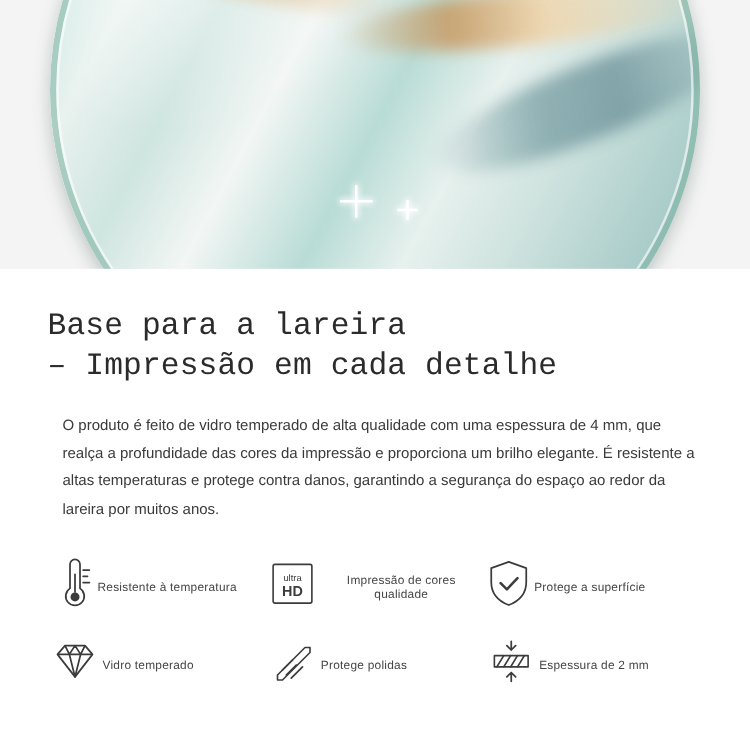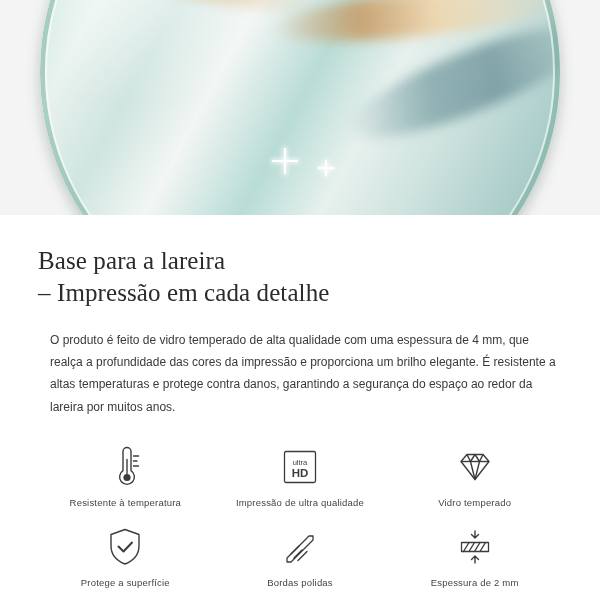--- a/index.html
+++ b/index.html
@@ -137,21 +137,21 @@
   .sp1 { left: 272px; top: 148px; }
   .sp2 { left: 318px; top: 160px; width: 16px; height: 16px; }
   .sp2::before { width: 16px; }
   .sp2::after { height: 16px; }
 
   
   .content {
     padding: 0 38px;
   }
   .headline {
-    font-family: Liberation Serif, serif;
+    font-family: Liberation Mono, monospace;
     font-size: 25px;
     line-height: 1.28;
     color: #2b2b2b;
     font-weight: 400;
     margin: 30px 0 16px 0;
     letter-spacing: 0.1px;
   }
   .headline .line2 { display: block; }
   .paragraph {
     margin: 20px 0 0 12px;
@@ -163,21 +163,21 @@
 
   
   .features {
     margin-top: 26px;
     display: grid;
     grid-template-columns: repeat(3, 1fr);
     row-gap: 16px;
   }
   .feature {
     display: flex;
-    flex-direction: column;
+    flex-direction: row;
     align-items: center;
     justify-content: flex-start;
     text-align: center;
   }
   .feature-icon {
     height: 46px;
     display: flex;
     align-items: center;
     justify-content: center;
   }
@@ -233,53 +233,53 @@
       </div>
 
       <div class="feature">
         <div class="feature-icon">
           <svg width="42" height="42" viewBox="0 0 42 42" fill="none" stroke="#3c3c3c" stroke-width="1.3">
             <rect x="5.5" y="5.5" width="31" height="31" rx="1.5"></rect>
             <text x="21" y="19" text-anchor="middle" font-family="Liberation Sans, sans-serif" font-size="7.5" fill="#3c3c3c" stroke="none">ultra</text>
             <text x="21" y="31" text-anchor="middle" font-family="Liberation Sans, sans-serif" font-size="11.5" font-weight="bold" fill="#3c3c3c" stroke="none">HD</text>
           </svg>
         </div>
-        <div class="feature-label">Impressão de ultra qualidade</div>
+        <div class="feature-label">Impressão de cores qualidade</div>
+      </div>
+
+      <div class="feature">
+        <div class="feature-icon">
+          <svg width="40" height="44" viewBox="0 0 40 44" fill="none" stroke="#3c3c3c" stroke-width="1.4" stroke-linejoin="round">
+            <path d="M20 4.5 34 9.5v11.2c0 9.1-5.8 15.1-14 18.3-8.2-3.2-14-9.2-14-18.3V9.5z"></path>
+            <path d="M13.5 21.5 18.5 26.5 27 17.5" stroke-width="2" stroke-linecap="round"></path>
+          </svg>
+        </div>
+        <div class="feature-label">Protege a superfície</div>
       </div>
 
       <div class="feature">
         <div class="feature-icon">
           <svg width="44" height="40" viewBox="0 0 44 40" fill="none" stroke="#3c3c3c" stroke-width="1.4" stroke-linejoin="round">
             <path d="M8 14.5 14 7.5h16l6 7-14 18z"></path>
             <path d="M8 14.5h28"></path>
             <path d="M14 7.5 17.5 14.5 22 7.5 26.5 14.5 30 7.5"></path>
             <path d="M17.5 14.5 22 32.5 26.5 14.5"></path>
           </svg>
         </div>
         <div class="feature-label">Vidro temperado</div>
       </div>
 
       <div class="feature">
         <div class="feature-icon">
-          <svg width="40" height="44" viewBox="0 0 40 44" fill="none" stroke="#3c3c3c" stroke-width="1.4" stroke-linejoin="round">
-            <path d="M20 4.5 34 9.5v11.2c0 9.1-5.8 15.1-14 18.3-8.2-3.2-14-9.2-14-18.3V9.5z"></path>
-            <path d="M13.5 21.5 18.5 26.5 27 17.5" stroke-width="2" stroke-linecap="round"></path>
-          </svg>
-        </div>
-        <div class="feature-label">Protege a superfície</div>
-      </div>
-
-      <div class="feature">
-        <div class="feature-icon">
           <svg width="44" height="40" viewBox="0 0 44 40" fill="none" stroke="#3c3c3c" stroke-width="1.4" stroke-linecap="round" stroke-linejoin="round">
             <path d="M9 31 31 9 35 9 35 13 13 35 9 35z" stroke-width="1.3"></path>
             <path d="M16 31 24 23M20 33.5 29 24.5M13 27 21 19"></path>
           </svg>
         </div>
-        <div class="feature-label">Bordas polidas</div>
+        <div class="feature-label">Protege polidas</div>
       </div>
 
       <div class="feature">
         <div class="feature-icon">
           <svg width="44" height="42" viewBox="0 0 44 42" fill="none" stroke="#3c3c3c" stroke-width="1.4" stroke-linecap="round" stroke-linejoin="round">
             <path d="M22 5v7M22 12l-3.5-3.5M22 12l3.5-3.5"></path>
             <rect x="8.5" y="16.5" width="27" height="9" stroke-width="1.3"></rect>
             <path d="M10.5 25.5 16 16.5M16 25.5 21.5 16.5M21.5 25.5 27 16.5M27 25.5 32.5 16.5"></path>
             <path d="M22 37v-7M22 30l-3.5 3.5M22 30l3.5 3.5"></path>
           </svg>

